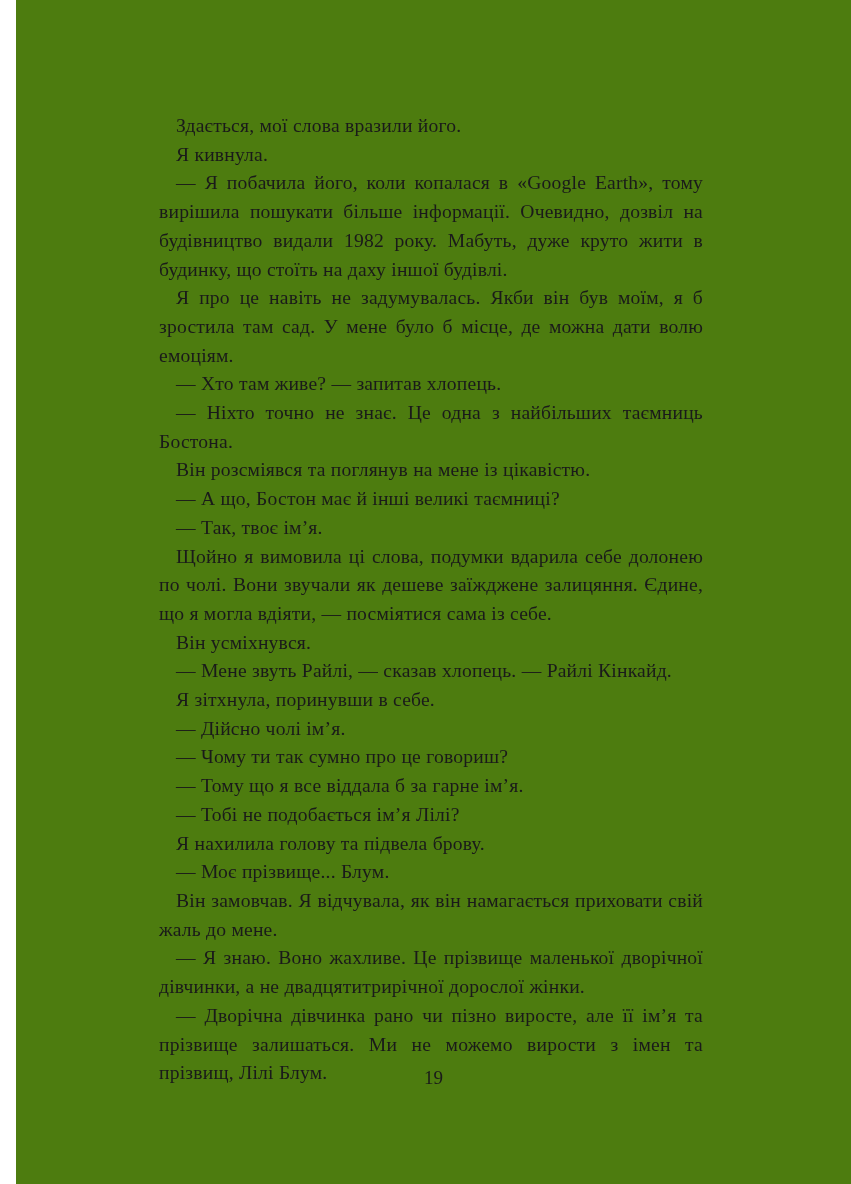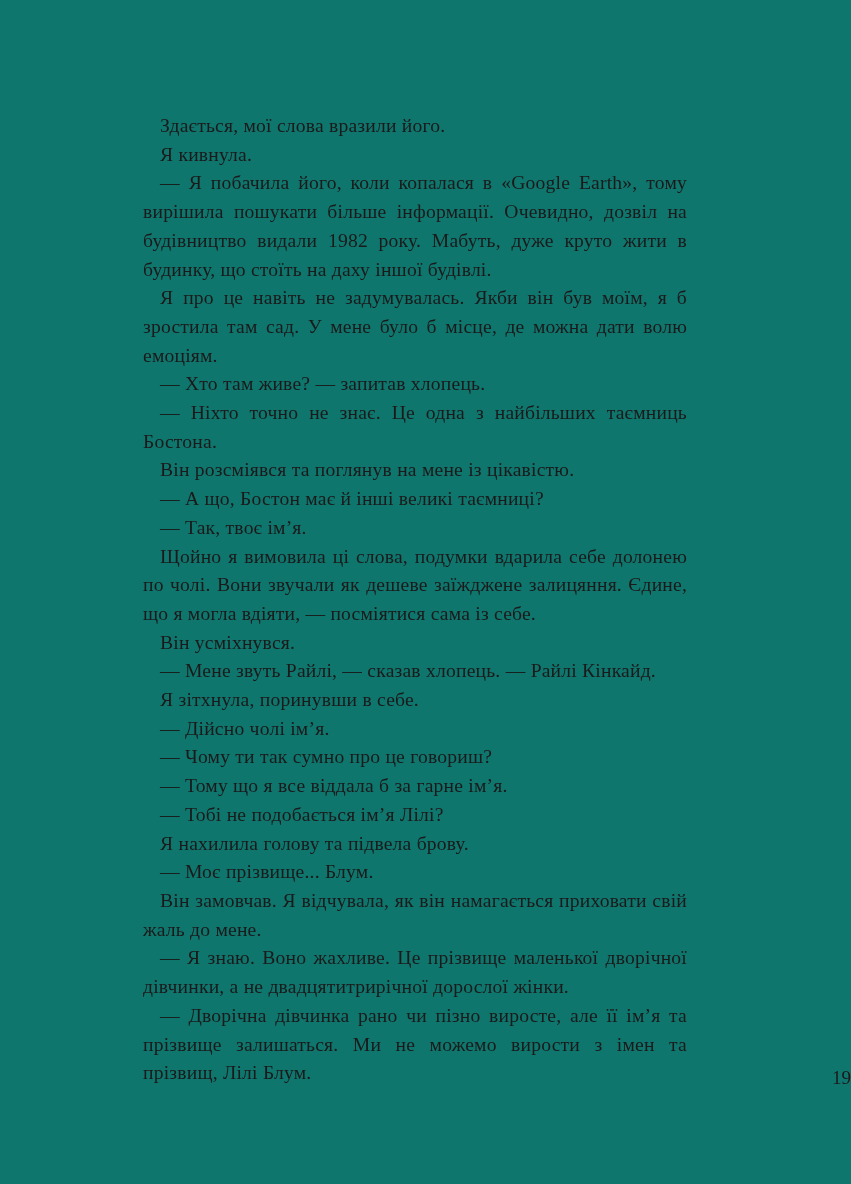--- a/index.html
+++ b/index.html
@@ -12,21 +12,22 @@
     background: #ffffff;
     font-family: "Liberation Serif", "DejaVu Serif", serif;
     color: #1a1a1a;
     overflow: hidden;
     position: relative;
   }
 
   .page {
     position: absolute;
     inset: 0;
-    background: #0f766e;
+    background: #4d7c0f;
+    margin-left: 16px;
   }
 
   .text-column {
     position: absolute;
     left: 143px;
     top: 112px;
     width: 544px;
   }
 
   .para {
@@ -41,21 +42,21 @@
     word-spacing: 0.005em;
   }
 
   
 
   .page-number {
     position: absolute;
     left: 0;
     right: 0;
     top: 1064px;
-    text-align: right;
+    text-align: center;
     font-size: 19px;
     line-height: 28px;
     color: #1a1a1a;
   }
 </style>
 </head>
 <body>
 
 <div class="page">
 

